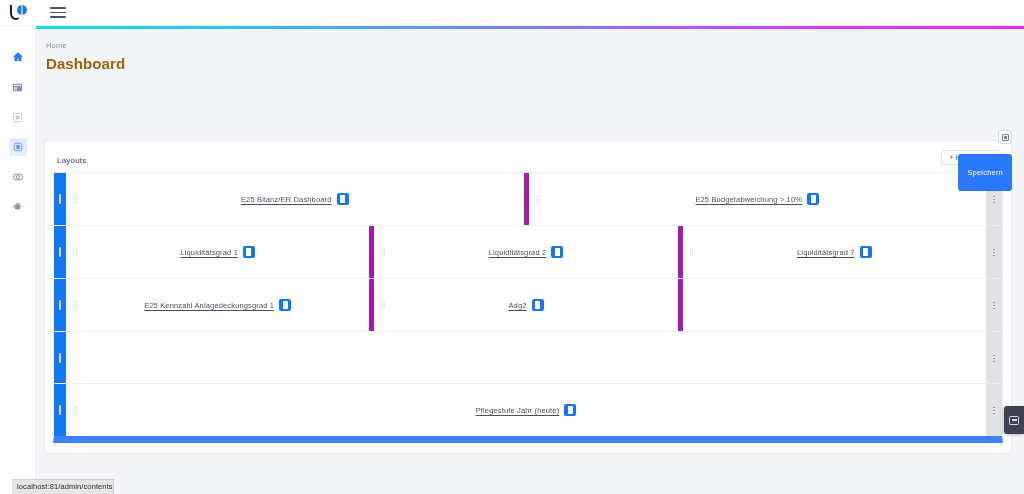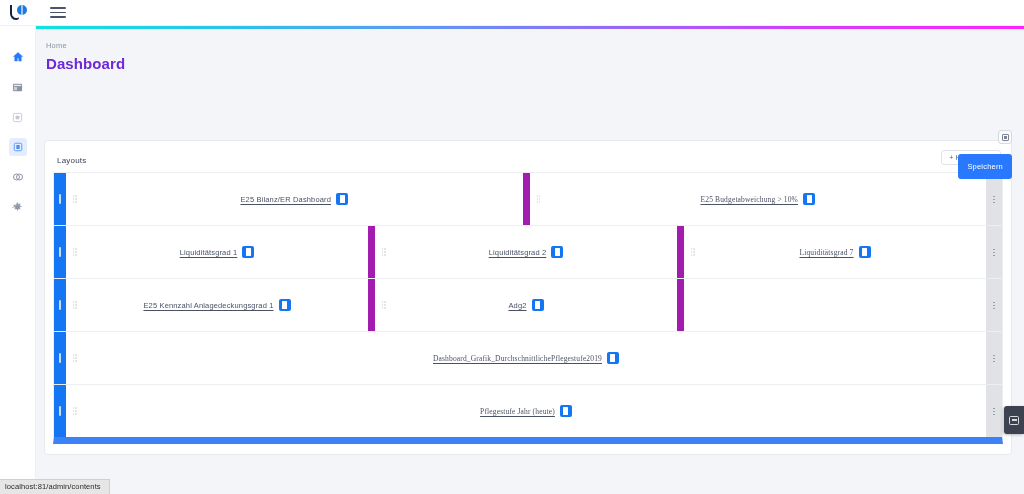--- a/index.html
+++ b/index.html
@@ -61,40 +61,40 @@
 
   
   .main {
     position: absolute; top: 29px; left: 36px; width: 988px; height: 465px;
     background: #f4f5f8; overflow: hidden;
   }
   .breadcrumb {
     margin: 12px 0 0 10px; font-size: 7.5px; color: #8a93a5; letter-spacing: .2px;
   }
   .page-title {
-    margin: 5px 0 0 10px; font-size: 15px; font-weight: bold; color: #6d28d9; letter-spacing: .1px;
+    margin: 5px 0 0 10px; font-size: 15px; font-weight: bold; color: #a16207; letter-spacing: .1px;
   }
 
   .action-row {
     position: relative; height: 54px; margin-right: 12px;
   }
   .icon-sq-btn {
     position: absolute; right: 0; top: 58px; width: 14px; height: 14px;
     border: 1px solid #d5d9e0; border-radius: 3px; background: #fbfbfc;
     display: flex; align-items: center; justify-content: center; cursor: pointer;
   }
   .icon-sq-btn .inner {
     width: 7px; height: 7px; border: 1px solid #7b8497; border-radius: 1px; position: relative;
   }
   .icon-sq-btn .inner::after {
     content:""; position:absolute; left:1px; top:1px; width:3px; height:3px; background:#7b8497;
   }
   .save-btn {
     position: absolute; right: 0; top: 82px; background: #2979ff; color: #fff;
-    font-size: 7.5px; padding: 8px 9px; border-radius: 3px; border: none; cursor: pointer;
+    font-size: 7.5px; padding: 14px 9px; border-radius: 3px; border: none; cursor: pointer;
     letter-spacing: .2px;
   }
 
   
   .card {
     margin: 14px 12px 0 8px; background: #ffffff; border: 1px solid #e8eaee;
     border-radius: 4px; padding: 8px 8px 10px 8px;
   }
   .card-head {
     display: flex; align-items: flex-end; justify-content: space-between;
@@ -114,23 +114,23 @@
   .row-handle {
     width: 12px; background: #1476f2; flex: 0 0 12px;
     display: flex; align-items: center; justify-content: center; cursor: grab;
   }
   .row-handle .dots {
     width: 2px; height: 10px; background: rgba(255,255,255,.75); border-radius: 1px;
   }
   .row-cells { flex: 1; display: flex; align-items: stretch; }
   .cell {
     flex: 1; display: flex; align-items: center; position: relative;
-    border-right: 7px solid #a21caf; min-height: 52px;
-  }
-  .cell:last-child { border-right: none; font-family: Liberation Serif, serif; }
+    border-right: 5px solid #a21caf; min-height: 52px;
+  }
+  .cell:last-child { border-right: none; }
   .cell-grip {
     position: absolute; left: 6px; top: 50%; transform: translateY(-50%);
     width: 5px; height: 9px; cursor: grab;
     background-image:
       radial-gradient(#c6cad3 40%, transparent 41%),
       radial-gradient(#c6cad3 40%, transparent 41%);
     background-size: 2.5px 3px;
     background-position: 0 0, 2.5px 0;
     background-repeat: repeat-y, repeat-y;
   }
@@ -170,22 +170,22 @@
   .float-widget .glyph {
     width: 10px; height: 9px; border: 1.2px solid #d7dae0; border-radius: 1.5px;
     display: flex; align-items: center; justify-content: center;
   }
   .float-widget .glyph::after {
     content: ""; width: 5px; height: 1.2px; background: #d7dae0;
   }
 
   
   .statusbar {
-    position: absolute; left: 0; bottom: 0; background: #e6e6e6;
-    font-size: 7.5px; color: #2b2b2b; padding: 2px 8px 3px 5px;
+    position: absolute; left: 12px; bottom: 0; background: #e6e6e6;
+    font-size: 7.5px; color: #2b2b2b; padding: 2px 0 3px 5px;
     border: 1px solid #cfcfcf; border-left: none; border-bottom: none;
     letter-spacing: .1px;
   }
   
   .page-edge {
     position: absolute; left: 0; bottom: 0; width: 1024px; height: 11px;
     background: #111; z-index: -1;
   }
 </style>
 </head>
@@ -363,29 +363,20 @@
       <div class="row-menu">
           <div class="vdots"></div>
         </div>
     </div>
 
     <div class="lrow">
       <div class="row-handle">
           <div class="dots"></div>
         </div>
       <div class="row-cells">
-        <div class="cell">
-          <div class="cell-grip"></div>
-          <div class="cell-body">
-            <span class="item-link">Dashboard_Grafik_DurchschnittlichePflegestufe2019</span>
-            <span class="doc-btn">
-                <span class="page"></span>
-              </span>
-          </div>
-        </div>
       </div>
       <div class="row-menu">
           <div class="vdots"></div>
         </div>
     </div>
 
     <div class="lrow">
       <div class="row-handle">
           <div class="dots"></div>
         </div>

